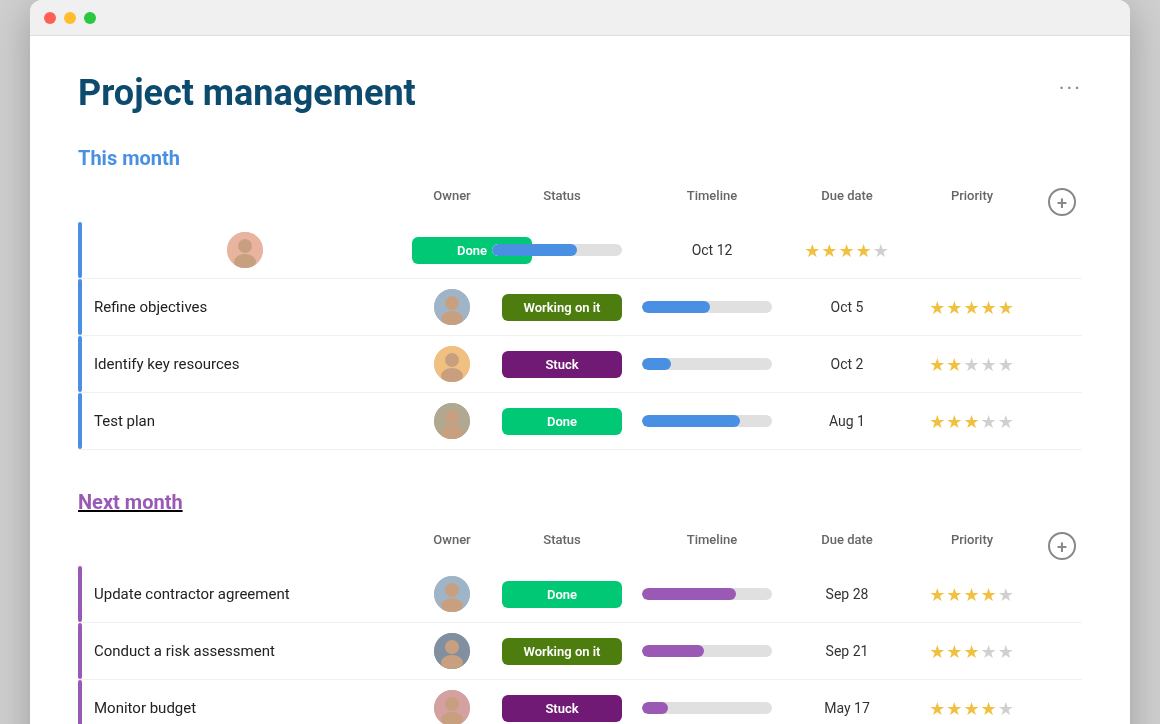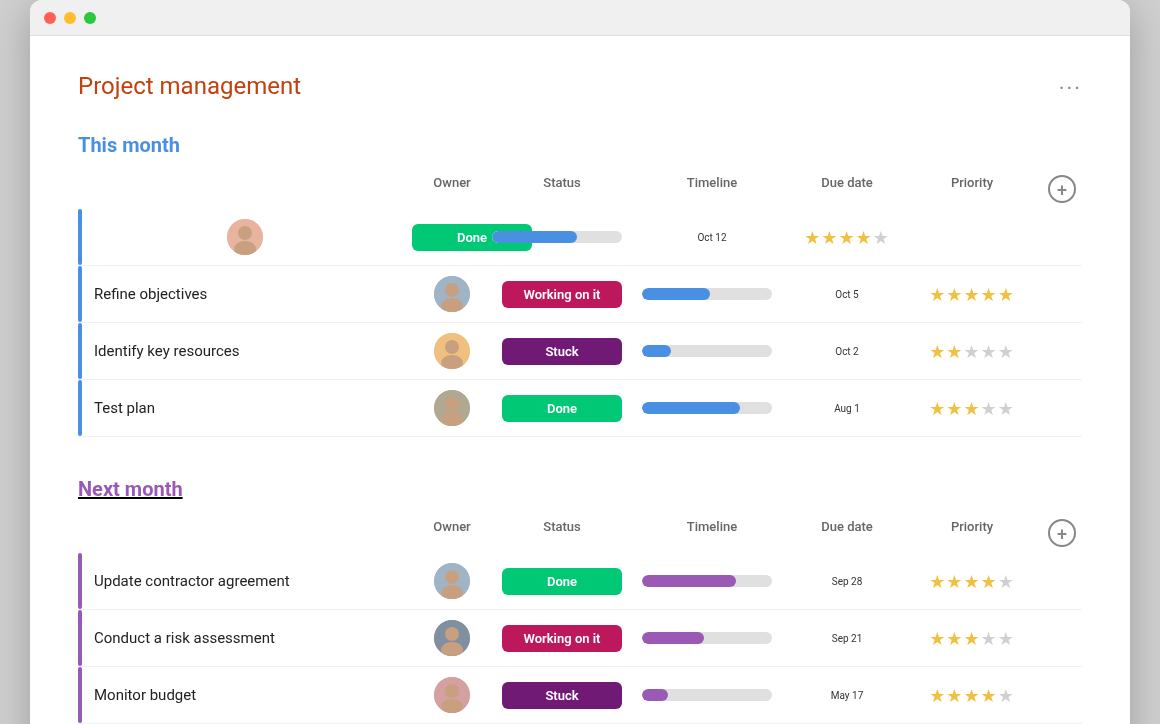--- a/index.html
+++ b/index.html
@@ -37,23 +37,23 @@
     .content {
       padding: 36px 48px 48px 48px;
     }
     .page-header {
       display: flex;
       justify-content: space-between;
       align-items: flex-start;
       margin-bottom: 32px;
     }
     .page-title {
-      font-size: 24px;
-      font-weight: 400;
-      color: #c2410c;
+      font-size: 36px;
+      font-weight: 700;
+      color: #0c4a6e;
     }
     .more-icon {
       font-size: 22px;
       color: #888;
       letter-spacing: 2px;
       cursor: pointer;
       padding-top: 4px;
     }
     .section { margin-bottom: 40px; }
     .section-title {
@@ -119,21 +119,21 @@
       padding: 6px 10px;
       border-radius: 6px;
       color: #fff;
       font-size: 13px;
       font-weight: 600;
       text-align: center;
       width: 120px;
       margin: 0 auto;
     }
     .status-done { background: #00c875; }
-    .status-working { background: #be185d; }
+    .status-working { background: #4d7c0f; }
     .status-stuck { background: #701a75; }
     .timeline-bar {
       display: flex;
       align-items: center;
       width: 140px;
       margin: 0 auto;
     }
     .bar-track {
       width: 130px;
       height: 12px;
@@ -143,21 +143,21 @@
       position: relative;
     }
     .bar-fill {
       height: 100%;
       border-radius: 6px;
     }
     .bar-fill.blue-bar { background: #4a90e2; }
     .bar-fill.purple-bar { background: #9b59b6; }
     .due-date {
       text-align: center;
-      font-size: 10px;
+      font-size: 14px;
       color: #333;
     }
     .stars {
       text-align: center;
       font-size: 18px;
       letter-spacing: 1px;
     }
     .star-filled { color: #f0c040; }
     .star-empty { color: #d0d0d0; }
     .add-btn {

